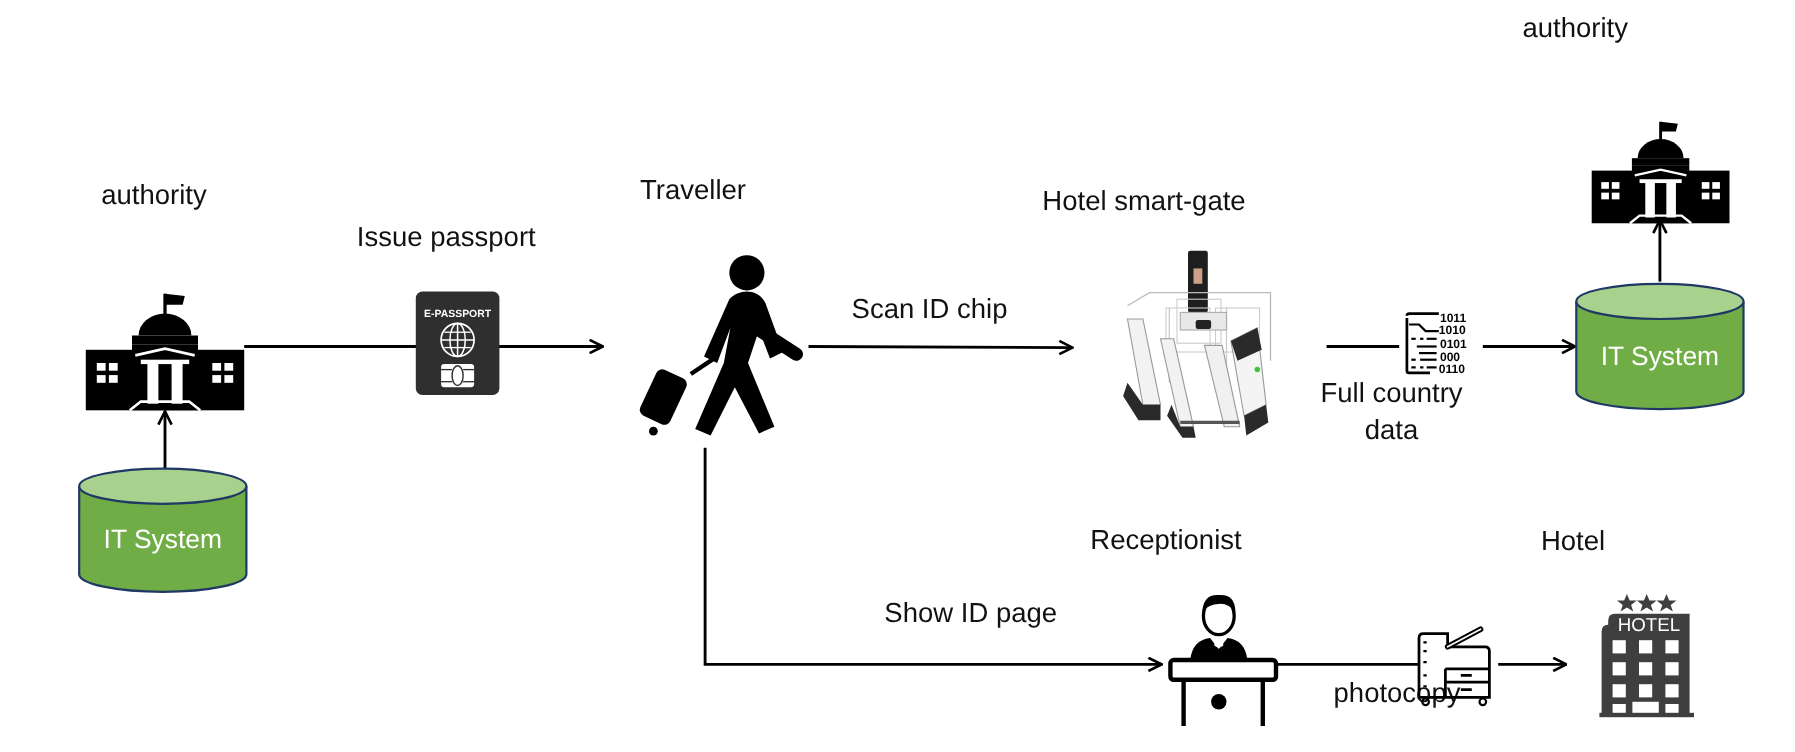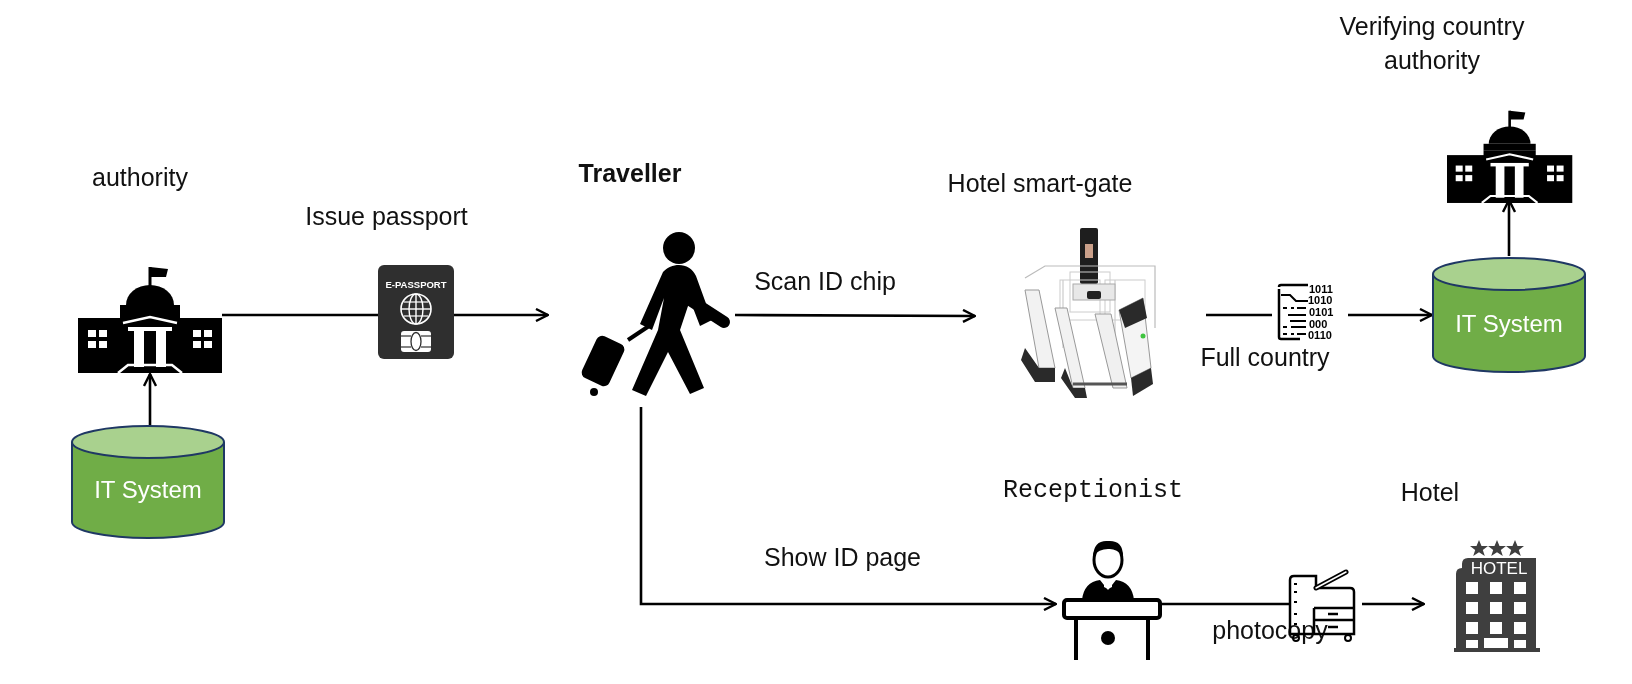--- a/index.html
+++ b/index.html
@@ -7,33 +7,33 @@
   .lbl{position:absolute;font-size:25px;line-height:34px;text-align:center;white-space:nowrap;color:#111;}
   svg.canvas{position:absolute;left:0;top:0;}
   .db-text{font-family:"Liberation Sans","DejaVu Sans",sans-serif;font-size:24px;fill:#ffffff;}
 </style>
 </head>
 <body>
 
 <div class="lbl" style="left:40px;top:160px;width:200px;">
   <div>authority</div>
 </div>
-<div class="lbl" style="left:299px;top:199px;width:175px;">Issue passport</div>
-<div class="lbl" style="left:560px;top:156px;width:140px;font-weight:bold;">Traveller</div>
-<div class="lbl" style="left:735px;top:264px;width:180px;">Scan ID chip</div>
+<div class="lbl" style="left:312px;top:199px;width:175px;text-align:right;">Issue passport</div>
+<div class="lbl" style="left:560px;top:156px;width:140px;">Traveller</div>
+<div class="lbl" style="left:755px;top:264px;width:180px;">Scan ID chip</div>
 <div class="lbl" style="left:925px;top:166px;width:230px;">Hotel smart-gate</div>
 <div class="lbl" style="left:1190px;top:340px;width:150px;">
   <div>Full country</div>
+  <div>data</div>
 </div>
 <div class="lbl" style="left:1320px;top:9px;width:224px;">
-  <div>Verifying country</div>
   <div>authority</div>
 </div>
-<div class="lbl" style="left:750px;top:540px;width:185px;">Show ID page</div>
-<div class="lbl" style="left:1003px;top:474px;width:180px;font-family:Liberation Mono, monospace;">Receptionist</div>
+<div class="lbl" style="left:790px;top:540px;width:185px;">Show ID page</div>
+<div class="lbl" style="left:970px;top:474px;width:180px;">Receptionist</div>
 <div class="lbl" style="left:1195px;top:613px;width:150px;">photocopy</div>
 <div class="lbl" style="left:1380px;top:475px;width:100px;">Hotel</div>
 
 <svg class="canvas" width="1632" height="684" viewBox="0 0 1632 684">
   <defs>
     <marker id="arr" viewBox="0 0 14 14" refX="13" refY="7" markerWidth="14" markerHeight="14" markerUnits="userSpaceOnUse" orient="auto">
       <path d="M1,1 L13,7 L1,13" fill="none" stroke="#000" stroke-width="2.4"></path>
     </marker>
   </defs>
 

